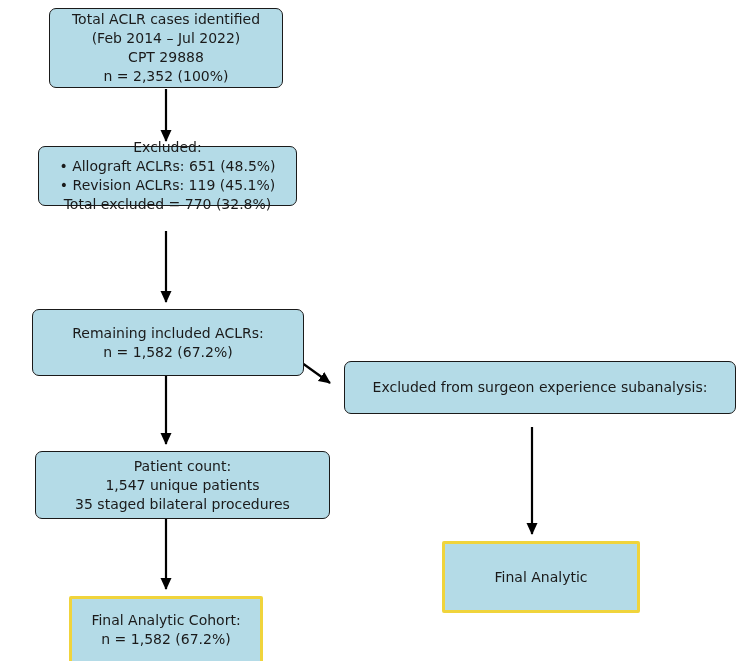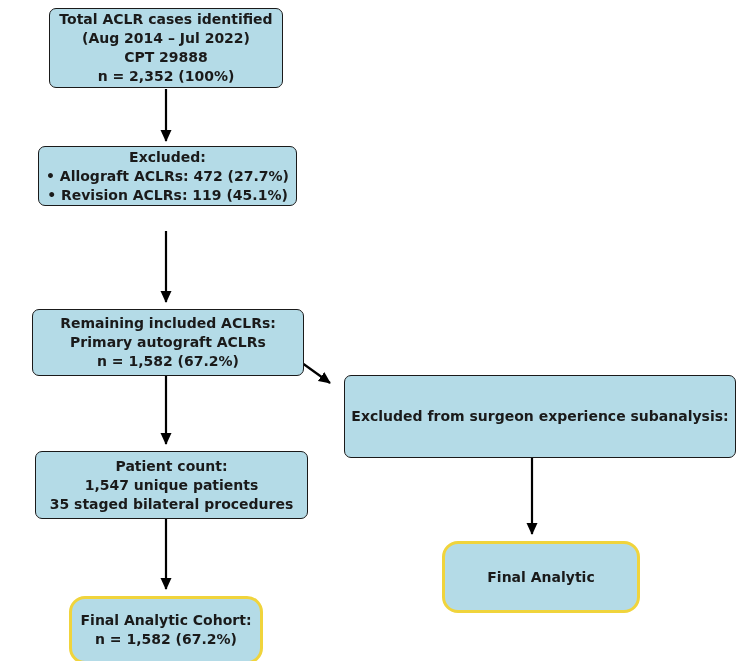--- a/index.html
+++ b/index.html
@@ -36,23 +36,23 @@
     font-size:14px;
     line-height:19px;
     padding:2px 4px;
   }
   .box.blue{
     border:1.8px solid var(--box-border);
     border-radius:7px;
   }
   .box.gold{
     border:3px solid var(--highlight-border);
-    border-radius:16px;
+    border-radius:2px;
   }
-  .line{white-space:nowrap;font-weight:bold;}
+  .line{white-space:nowrap;}
 </style>
 </head>
 <body>
 
 <div class="canvas">
 
   <svg class="arrow-layer" viewBox="0 0 750 661" xmlns="http://www.w3.org/2000/svg">
     <defs>
       <marker id="ah" markerUnits="userSpaceOnUse" markerWidth="13" markerHeight="12" refX="11" refY="5.5" orient="auto">
         <path class="arrowhead" d="M0,0 L12,5.5 L0,11 z"></path>
@@ -61,42 +61,42 @@
     <line class="arrow-line" x1="166" y1="89" x2="166" y2="141" marker-end="url(#ah)"></line>
     <line class="arrow-line" x1="166" y1="231" x2="166" y2="302" marker-end="url(#ah)"></line>
     <line class="arrow-line" x1="166" y1="376" x2="166" y2="444" marker-end="url(#ah)"></line>
     <line class="arrow-line" x1="284" y1="350" x2="330" y2="383" marker-end="url(#ah)"></line>
     <line class="arrow-line" x1="166" y1="519" x2="166" y2="589" marker-end="url(#ah)"></line>
     <line class="arrow-line" x1="532" y1="427" x2="532" y2="534" marker-end="url(#ah)"></line>
   </svg>
 
   <div class="box blue" style="left:49px;top:8px;width:234px;height:80px">
     <div class="line">Total ACLR cases identified</div>
-    <div class="line">(Aug 2014 – Jul 2022)</div>
+    <div class="line">(Feb 2014 – Jul 2022)</div>
     <div class="line">CPT 29888</div>
     <div class="line">n = 2,352 (100%)</div>
   </div>
 
   <div class="box blue" style="left:38px;top:146px;width:259px;height:60px">
     <div class="line">Excluded:</div>
-    <div class="line">• Allograft ACLRs: 472 (27.7%)</div>
+    <div class="line">• Allograft ACLRs: 651 (48.5%)</div>
     <div class="line">• Revision ACLRs: 119 (45.1%)</div>
+    <div class="line">Total excluded = 770 (32.8%)</div>
   </div>
 
   <div class="box blue" style="left:32px;top:309px;width:272px;height:67px">
     <div class="line">Remaining included ACLRs:</div>
-    <div class="line">Primary autograft ACLRs</div>
     <div class="line">n = 1,582 (67.2%)</div>
   </div>
 
-  <div class="box blue" style="left:344px;top:375px;width:392px;height:83px">
+  <div class="box blue" style="left:344px;top:361px;width:392px;height:53px">
     <div class="line">Excluded from surgeon experience subanalysis:</div>
   </div>
 
-  <div class="box blue" style="left:35px;top:451px;width:273px;height:68px">
+  <div class="box blue" style="left:35px;top:451px;width:295px;height:68px">
     <div class="line">Patient count:</div>
     <div class="line">1,547 unique patients</div>
     <div class="line">35 staged bilateral procedures</div>
   </div>
 
   <div class="box gold" style="left:69px;top:596px;width:194px;height:68px">
     <div class="line">Final Analytic Cohort:</div>
     <div class="line">n = 1,582 (67.2%)</div>
   </div>
 

